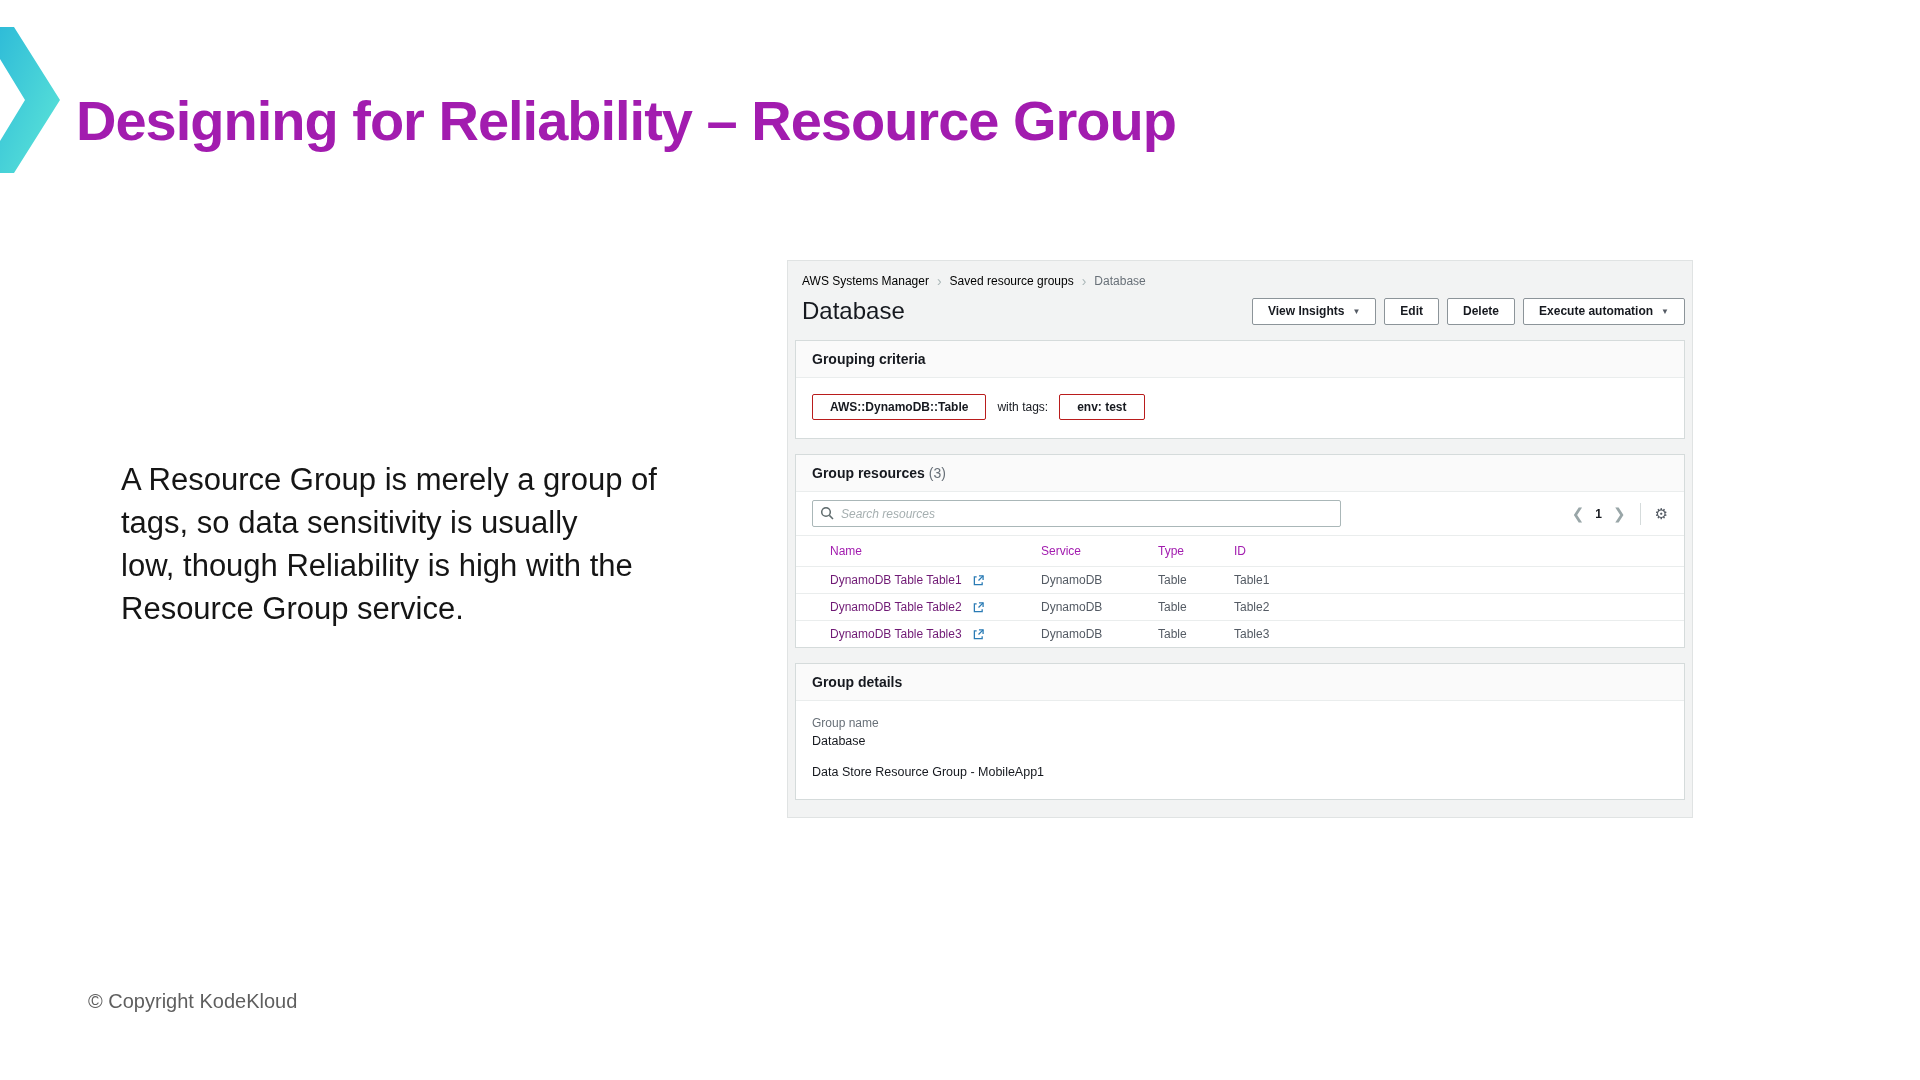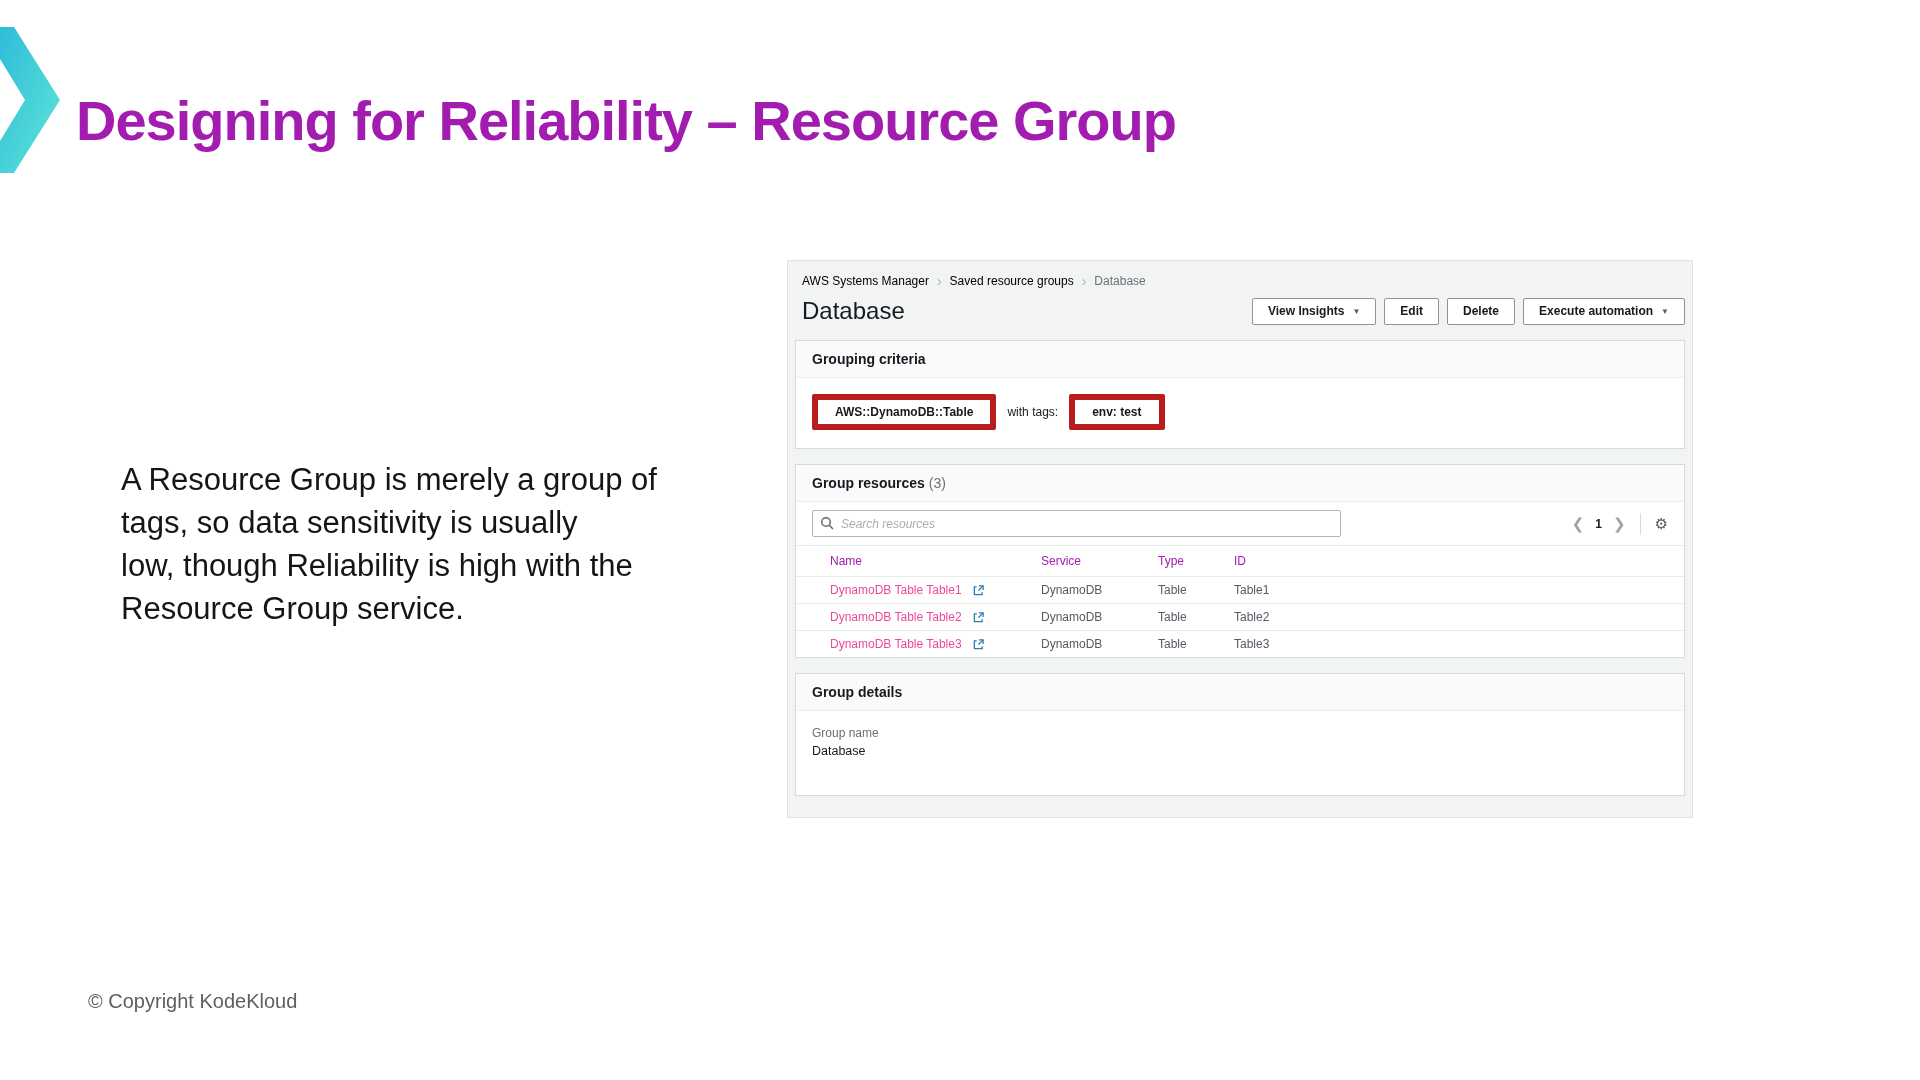--- a/index.html
+++ b/index.html
@@ -34,21 +34,21 @@
          font-family:inherit; }
   .btn .caret { font-size:8px; color:#545b64; }
 
   .card { background:#fff; border:1px solid #d5dbdb; margin-top:15px; }
   .card-header { background:#fafafa; border-bottom:1px solid #eaeded;
                  padding:10px 16px; font-size:14px; font-weight:bold; color:#16191f; }
   .card-header .count { color:#687078; font-weight:normal; }
 
   
   .criteria-body { padding:16px 16px 18px; display:flex; align-items:center; }
-  .chip { border:6px solid #b91c1c; background:#fff; padding:5px 17px; font-size:12px;
+  .chip { border:1px solid #b91c1c; background:#fff; padding:5px 17px; font-size:12px;
           font-weight:bold; color:#16191f; border-radius:2px; }
   .with-tags { margin:0 11px; font-size:12px; color:#16191f; }
 
   
   .resources-toolbar { display:flex; justify-content:space-between; align-items:center;
                        padding:8px 16px; }
   .search-box { position:relative; width:529px; }
   .search-box input { width:100%; height:27px; border:1px solid #aab7b8; border-radius:2px;
                       padding:0 8px 0 28px; font-size:12px; color:#0369a1; background:#fff;
                       font-family:inherit; outline:none; }
@@ -57,21 +57,21 @@
   .pager { display:flex; align-items:center; gap:11px; }
   .page-arrow { color:#99a6a8; font-size:15px; cursor:pointer; line-height:1; }
   .page-num { color:#16191f; font-size:12px; font-weight:bold; }
   .pager-divider { width:1px; height:22px; background:#d5dbdb; margin:0 3px; }
   .gear { font-size:15px; color:#545b64; cursor:pointer; line-height:1; }
 
   .grid-row { display:grid; grid-template-columns:211px 117px 76px 1fr;
               padding:0 16px 0 34px; align-items:center; }
   .thead { height:31px; border-top:1px solid #eaeded; font-size:12px; color:#a21caf; }
   .trow { height:27px; border-top:1px solid #eaeded; font-size:12px; color:#545b64; }
-  .cell-link { color:#ec4899; cursor:pointer; display:inline-flex; align-items:center; gap:11px; }
+  .cell-link { color:#701a75; cursor:pointer; display:inline-flex; align-items:center; gap:11px; }
 
   
   .details-body { padding:15px 16px 20px; }
   .field-label { font-size:12px; color:#687078; }
   .field-value { font-size:12.5px; color:#16191f; margin-top:4px; }
   .field + .field { margin-top:17px; }
 </style>
 </head>
 <body>
 
@@ -211,18 +211,19 @@
     </section>
 
     <section class="card">
       <div class="card-header">Group details</div>
       <div class="details-body">
         <div class="field">
           <div class="field-label">Group name</div>
           <div class="field-value">Database</div>
         </div>
         <div class="field">
+          <div class="field-value">Data Store Resource Group - MobileApp1</div>
         </div>
       </div>
     </section>
 
   </div>
 </div>
 
 </body></html>

